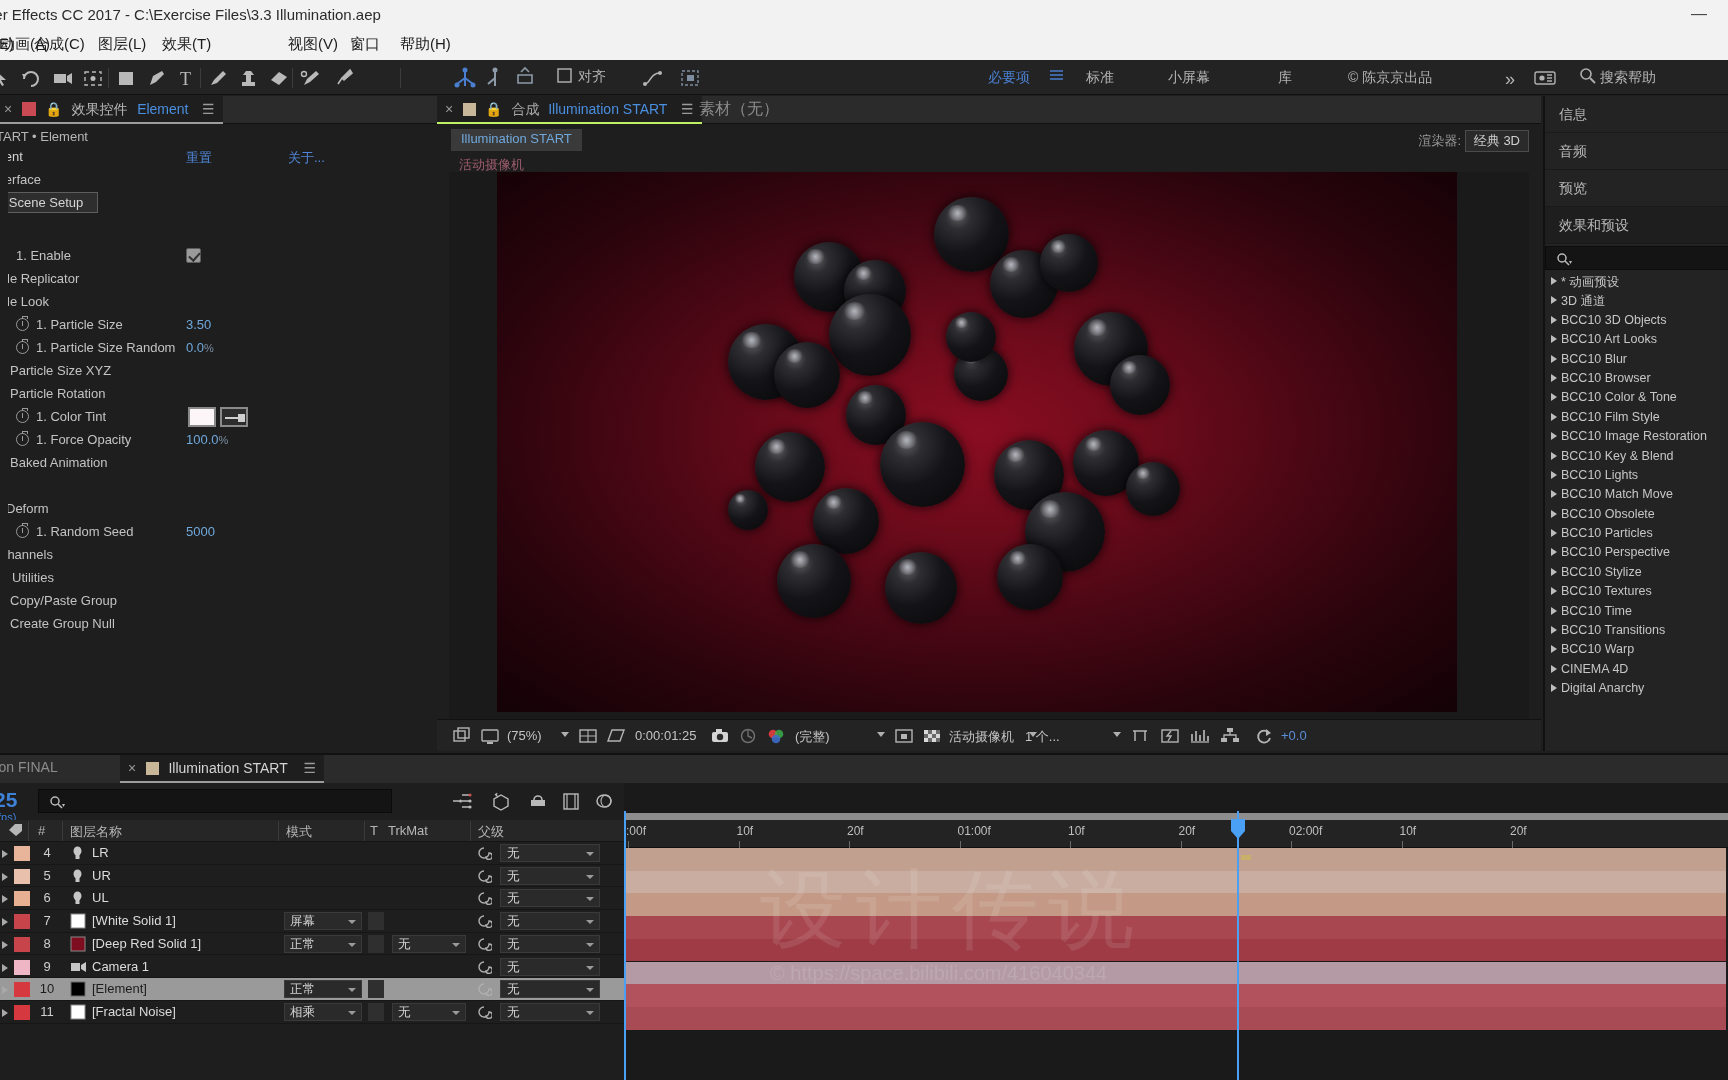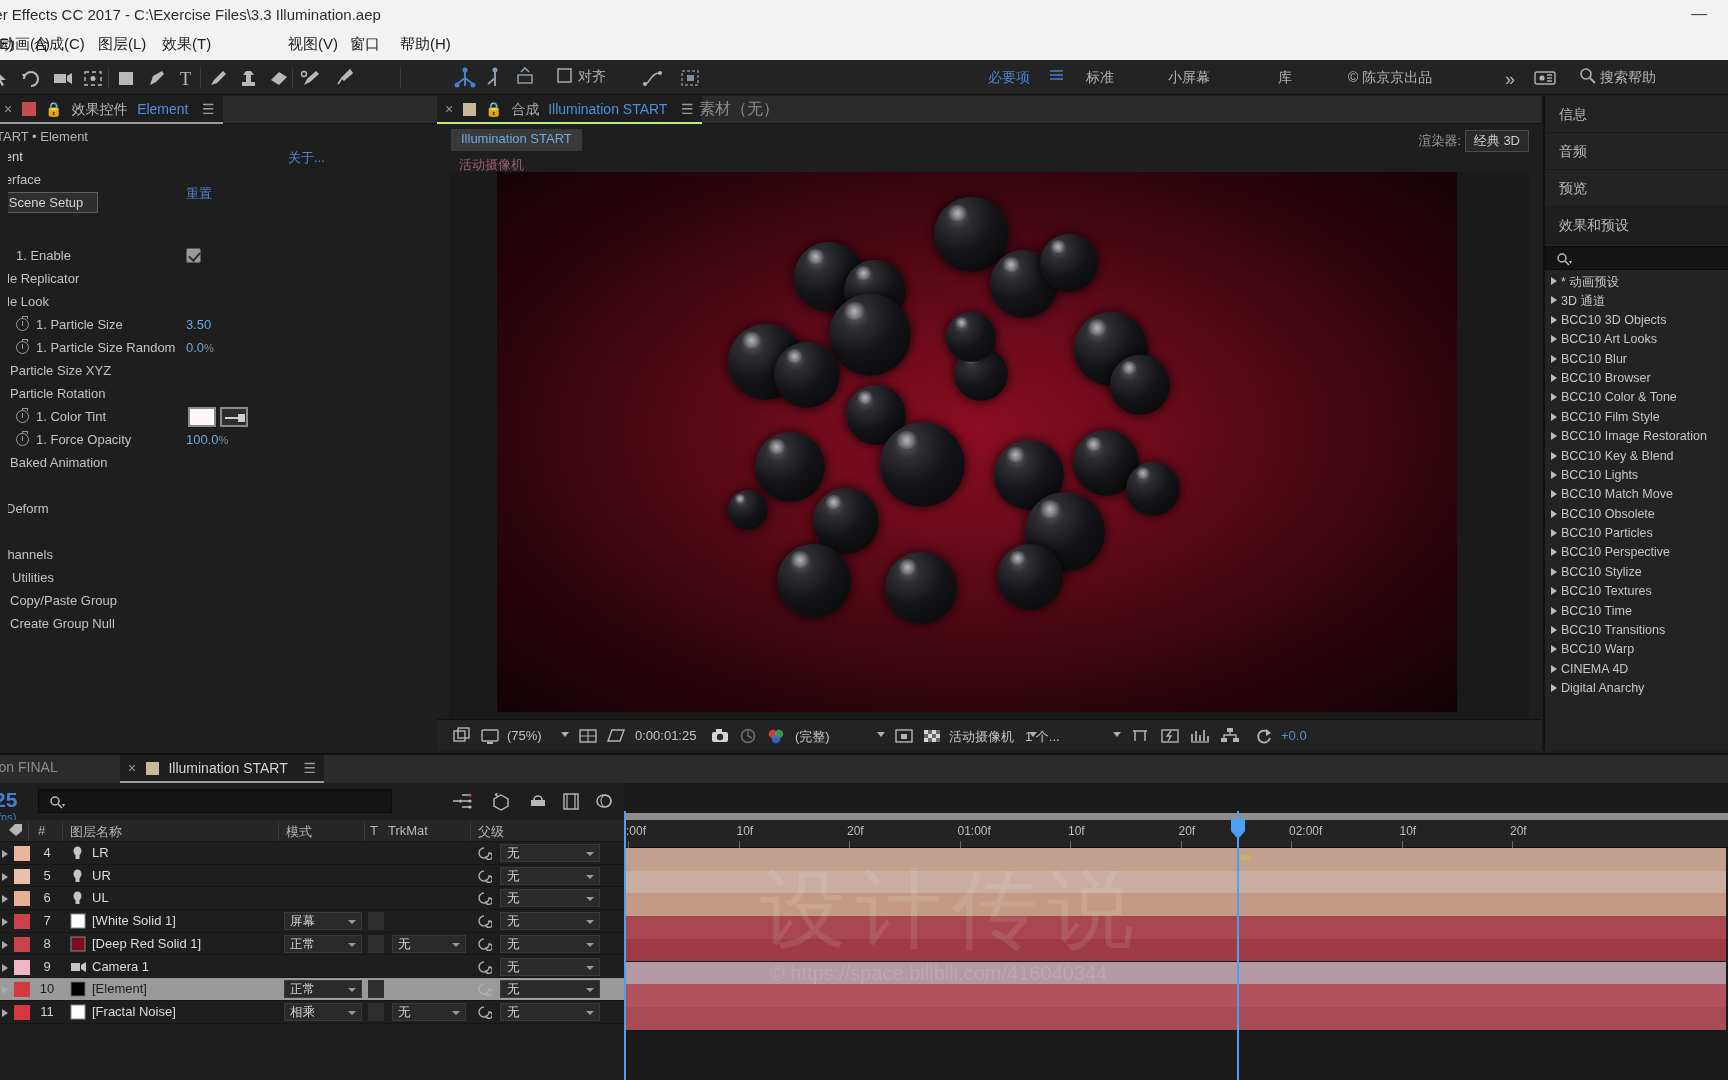--- a/index.html
+++ b/index.html
@@ -335,21 +335,21 @@
       <span style="margin-right:5px">🔒</span>
       <span style="color:#b8b8b8">效果控件</span>
       <span style="color:#4a8fe0;margin-left:6px">Element</span>
       <span style="margin-left:10px;color:#9a9a9a">☰</span>
     </div>
   </div>
   <div id="fxsub">TART • Element</div>
   <div id="fxlist">
       <div class="fxrow" style="top: 0px;">
         <div class="lbl" style="left: -14px; color: rgb(214, 214, 214);">ment</div>
-        <div class="lnk" style="left: 178px; margin-top: 36px;">重置</div>
+        <div class="lnk" style="left: 178px;">重置</div>
         <div class="lnk" style="left: 280px;">关于...</div>
       </div>
       <div class="fxrow" style="top: 23px;">
         <div class="lbl" style="left: -14px;">nterface</div>
       </div>
       <div class="fxrow" style="top: 46px;">
         <div class="btnbox" style="left: -14px; top: 0px; width: 104px; line-height: 19px;">Scene Setup</div>
       </div>
       <div class="fxrow" style="top: 76px;"></div>
       <div class="fxrow" style="top: 99px; text-align: center;">
@@ -387,20 +387,25 @@
       <div class="fxrow" style="top: 283px;">
         <div class="stopw"></div>
         <div class="lbl" style="left: 28px;">1. Force Opacity</div>
         <div class="val">100.0<span class="unit">%</span></div>
       </div>
       <div class="fxrow" style="top: 306px;">
         <div class="lbl" style="left: 2px;">Baked Animation</div>
       </div>
       <div class="fxrow" style="top: 352px;">
         <div class="lbl" style="left: -2px;">Deform</div>
+      </div>
+      <div class="fxrow" style="top: 375px;">
+        <div class="stopw"></div>
+        <div class="lbl" style="left: 28px;">1. Random Seed</div>
+        <div class="val">5000</div>
       </div>
       <div class="fxrow" style="top: 398px;">
         <div class="lbl" style="left: -10px;">Channels</div>
       </div>
       <div class="fxrow" style="top: 421px;">
         <div class="lbl" style="left: -14px;">up Utilities</div>
       </div>
       <div class="fxrow" style="top: 444px;">
         <div class="lbl" style="left: 2px;">Copy/Paste Group</div>
       </div>

